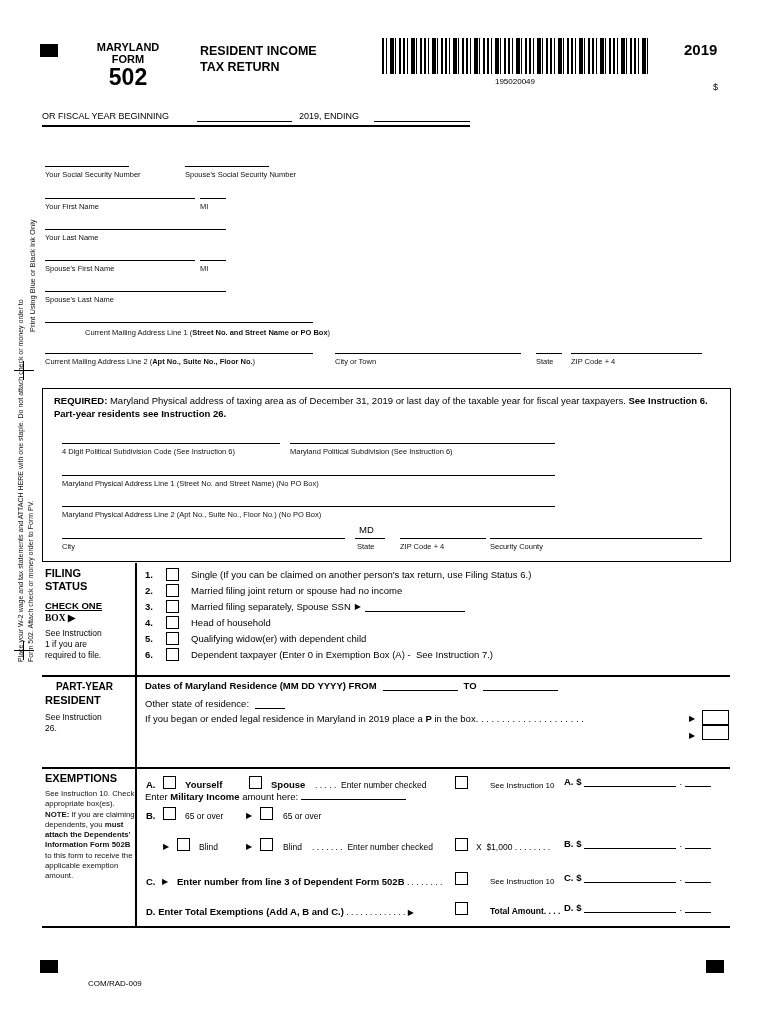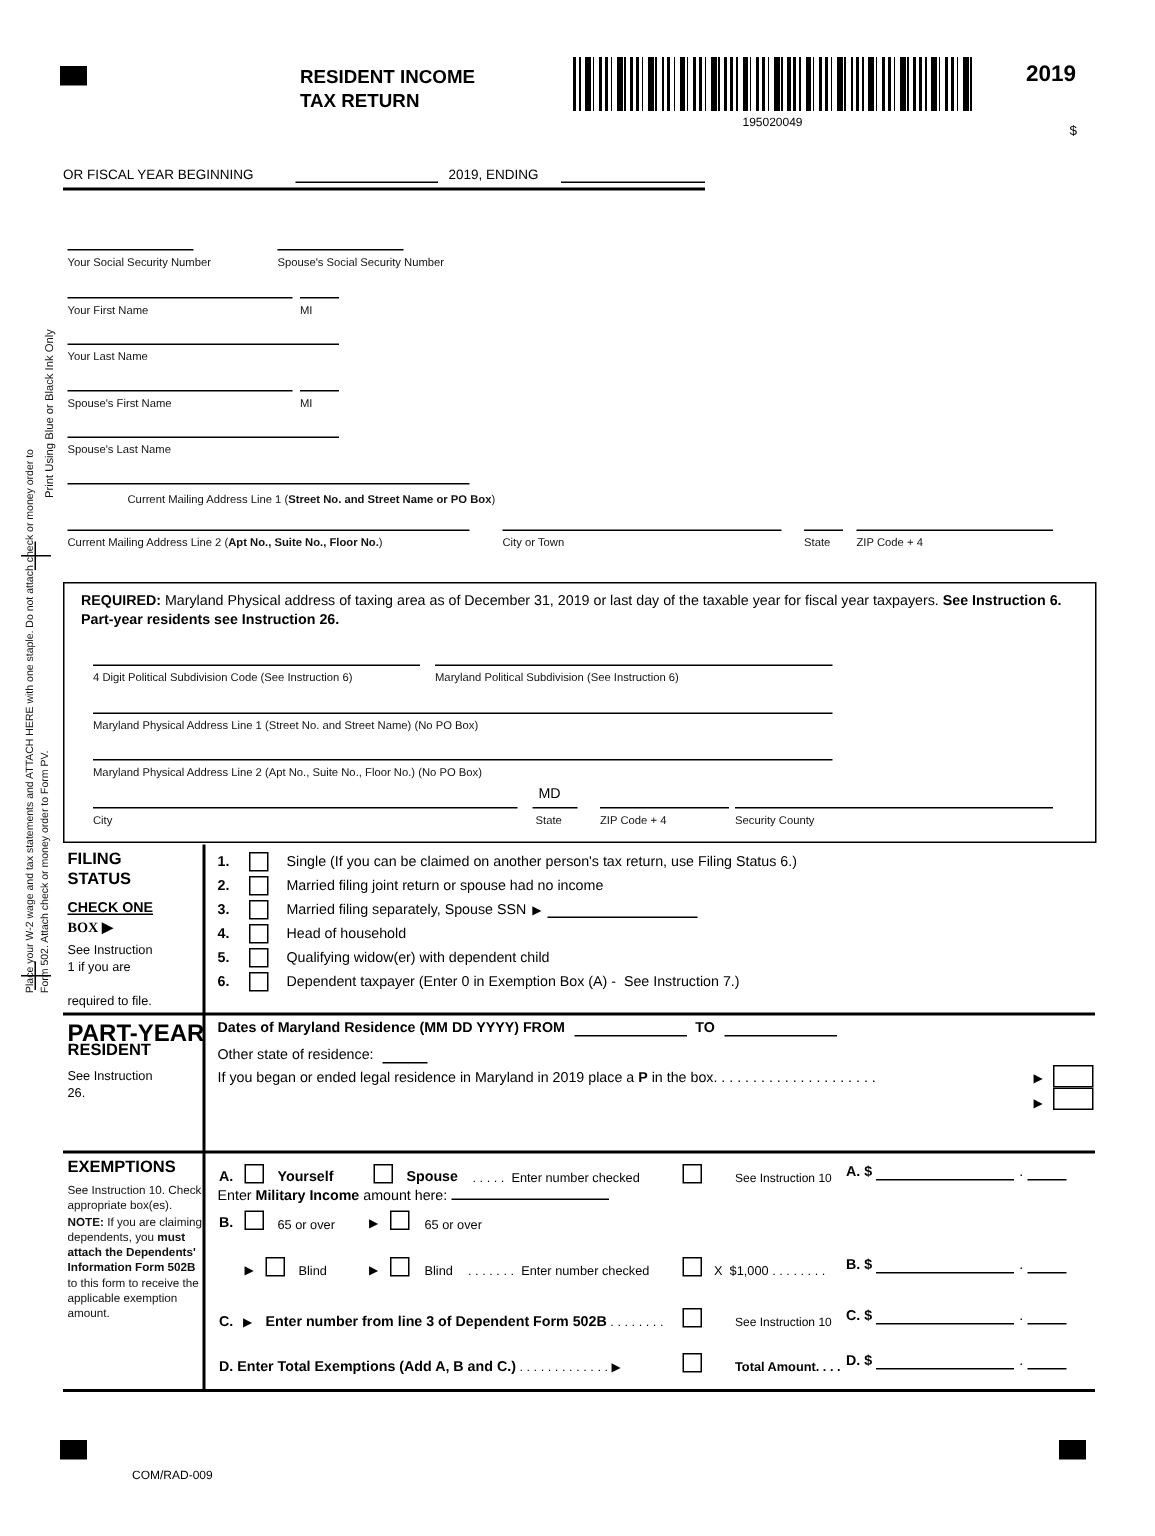--- a/index.html
+++ b/index.html
@@ -37,20 +37,25 @@
 
   <div class="sq" style="left:40px; top:44px;"></div>
   <div class="sq" style="left:40px; top:960px;"></div>
   <div class="sq" style="left:706px; top:960px;"></div>
 
   <div class="rule" style="left:14px; top:370px; width:20px; height:1px;"></div>
   <div class="rule" style="left:23px; top:361px; width:1px; height:19px;"></div>
   <div class="rule" style="left:14px; top:650px; width:20px; height:1px;"></div>
   <div class="rule" style="left:23px; top:641px; width:1px; height:19px;"></div>
 
+  <div class="abs" style="left:84px; top:41px; width:88px; text-align:center;">
+    <div class="b" style="font-size:11px;">MARYLAND</div>
+    <div class="b" style="font-size:11px;">FORM</div>
+    <div class="b" style="font-size:23px; line-height:24px;">502</div>
+  </div>
   <div class="abs" style="left:200px; top:43px;">
     <div class="b" style="font-size:12.5px; line-height:16px;">RESIDENT INCOME</div>
     <div class="b" style="font-size:12.5px; line-height:16px;">TAX RETURN</div>
   </div>
   <div class="barcode" style="left:382px; top:38px; width:266px; height:36px;"></div>
   <div class="abs" style="left:382px; top:77px; width:266px; text-align:center; font-size:8px;">195020049</div>
   <div class="abs b" style="left:684px; top:41px; font-size:15px;">2019</div>
   <div class="abs" style="left:713px; top:82px; font-size:9px;">$</div>
 
   <div class="abs" style="left:42px; top:111px; font-size:9px;">OR FISCAL YEAR BEGINNING</div>
@@ -126,21 +131,21 @@
   <div class="rule" style="left:42px; top:675px; width:688px; height:1.5px;"></div>
   <div class="rule" style="left:42px; top:767px; width:688px; height:1.5px;"></div>
   <div class="rule" style="left:42px; top:926px; width:688px; height:1.5px;"></div>
 
   <div class="abs b" style="left:45px; top:567px; font-size:11px;">FILING</div>
   <div class="abs b" style="left:45px; top:580px; font-size:11px;">STATUS</div>
   <div class="abs b" style="left:45px; top:600px; font-size:9.5px;text-decoration:underline;">CHECK ONE</div>
   <div class="abs b" style="left:45px; top:612px; font-size:9.5px;font-family:Liberation Serif, serif;">BOX ▶</div>
   <div class="abs" style="left:45px; top:628px; font-size:8.5px;">See Instruction</div>
   <div class="abs" style="left:45px; top:639px; font-size:8.5px;">1 if you are</div>
-  <div class="abs" style="left:45px; top:650px; font-size:8.5px;margin-top:12px;">required to file.</div>
+  <div class="abs" style="left:45px; top:650px; font-size:8.5px;">required to file.</div>
 
   <div class="frow" style="top:567px;">
     <span class="num">1.</span>
     <span class="cbx"></span>
     <span>Single (If you can be claimed on another person's tax return, use Filing Status 6.)</span>
   </div>
   <div class="frow" style="top:583px;">
     <span class="num">2.</span>
     <span class="cbx"></span>
     <span>Married filing joint return or spouse had no income</span>
@@ -161,21 +166,21 @@
     <span class="num">5.</span>
     <span class="cbx"></span>
     <span>Qualifying widow(er) with dependent child</span>
   </div>
   <div class="frow" style="top:647px;">
     <span class="num">6.</span>
     <span class="cbx"></span>
     <span>Dependent taxpayer (Enter 0 in Exemption Box (A) -  See Instruction 7.)</span>
   </div>
 
-  <div class="abs b" style="left:45px; top:681px; font-size:16px;">PART-YEAR</div>
+  <div class="abs b" style="left:56px; top:681px; font-size:10px;">PART-YEAR</div>
   <div class="abs b" style="left:45px; top:694px; font-size:11px;">RESIDENT</div>
   <div class="abs" style="left:45px; top:712px; font-size:8.5px;">See Instruction</div>
   <div class="abs" style="left:45px; top:723px; font-size:8.5px;">26.</div>
 
   <div class="prow b" style="top:680px;">
     <span>Dates of Maryland Residence (MM DD YYYY) FROM</span>
     <span class="uline" style="width:75px;"></span>
     <span>TO</span>
     <span class="uline" style="width:75px;"></span>
   </div>

